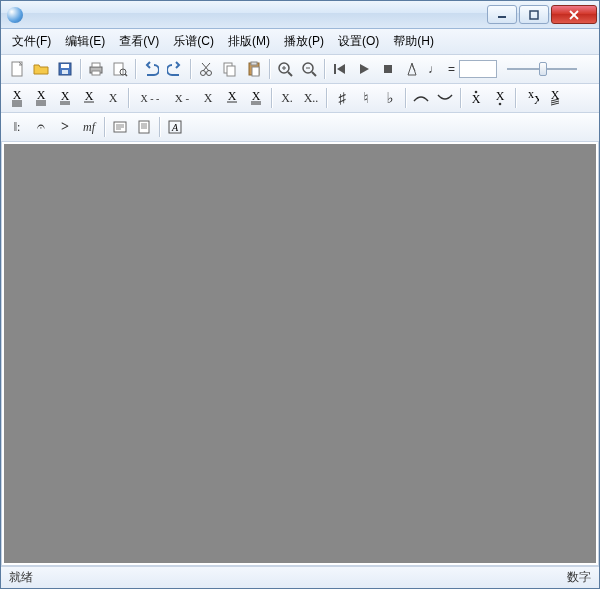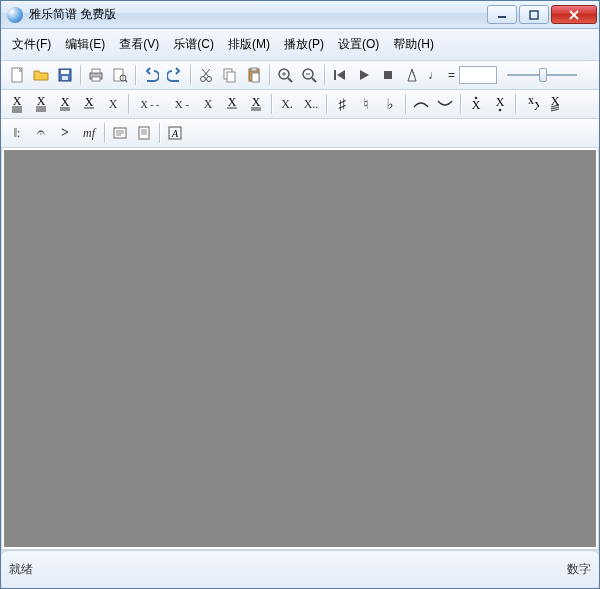--- a/index.html
+++ b/index.html
@@ -37,21 +37,21 @@
   background: linear-gradient(to bottom, #f7fbff, #d6e5f5);
   display: flex; align-items: center; justify-content: center;
   font-size: 10px; color: #304868;
 }
 .win-btn.close {
   width: 46px;
   background: linear-gradient(to bottom, #e78 0%, #d43b2e 45%, #c32a1f 46%, #e0584a 100%);
   border-color: #8a2a20; color: #fff;
 }
 .menubar {
-  height: 32px;
+  height: 26px;
   background: linear-gradient(to bottom, #f3f7fd, #e3ecf7);
   display: flex;
   align-items: center;
   padding: 0 4px;
   border-bottom: 1px solid #c8d4e4;
 }
 .menubar .menu-item {
   padding: 2px 7px;
   cursor: default;
 }
@@ -106,37 +106,36 @@
   border: 1px solid #c8d4e4;
   border-top: none;
   margin: 0;
   padding: 2px;
 }
 .canvas {
   width: 100%; height: 100%;
   background: #888888;
 }
 .statusbar {
-  height: 38px;
+  height: 22px;
   background: linear-gradient(to bottom, #f3f7fd, #e3ecf7);
   border-top: 1px solid #c8d4e4;
   display: flex; align-items: center;
   padding: 4px 8px;
-  font-size: 12px; color: #333; border-radius: 7px;
+  font-size: 12px; color: #333;
 }
 .statusbar .spacer { flex: 1; }
 svg { display: block; }
 .x-glyph { font-family: Georgia, serif; font-size: 12px; font-weight: normal; }
 </style>
 </head>
 <body>
 
 <div class="titlebar">
   <div class="app-icon"></div>
-  <div class="title">雅乐简谱 免费版</div>
   <div class="spacer"></div>
   <div class="win-controls">
     <div class="win-btn">
       <svg width="10" height="10">
           <line x1="1" y1="7" x2="9" y2="7" stroke="#304868" stroke-width="2"></line>
         </svg>
     </div>
     <div class="win-btn">
       <svg width="10" height="10">
           <rect x="1" y="1" width="8" height="8" fill="none" stroke="#304868" stroke-width="1.5"></rect>

